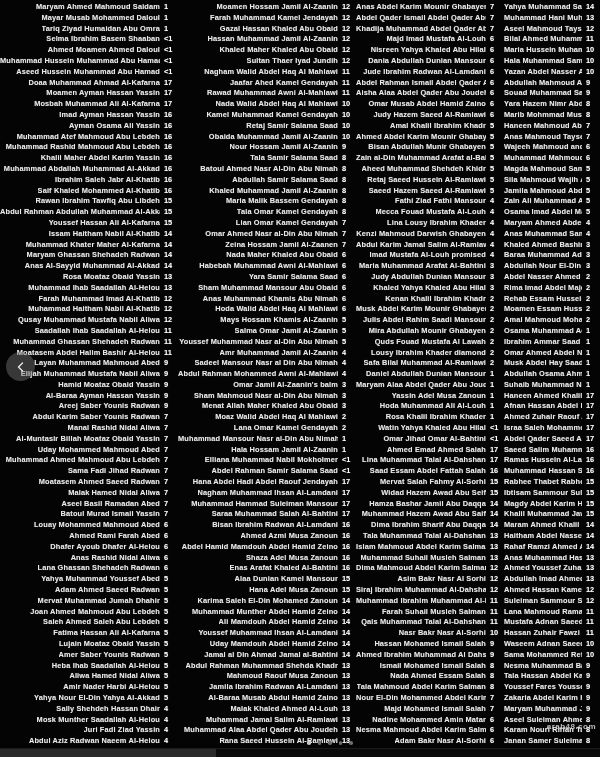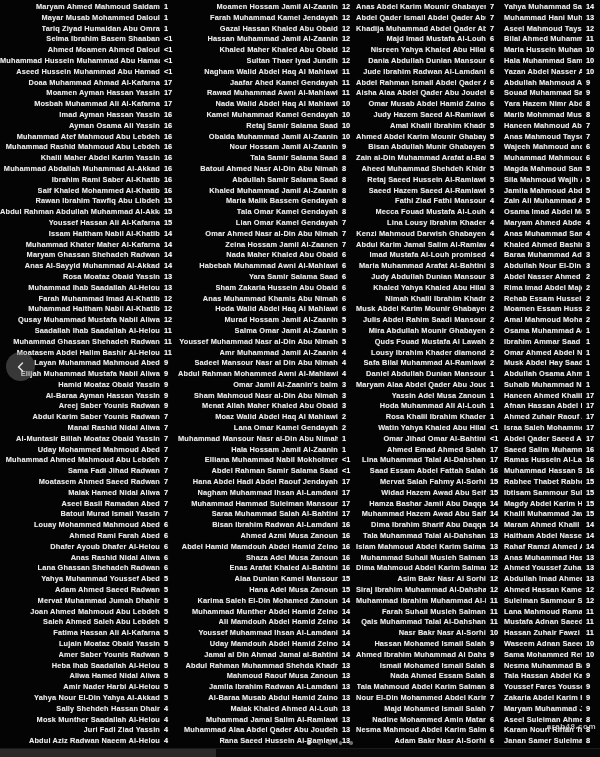--- a/index.html
+++ b/index.html
@@ -186,21 +186,21 @@
         </div>
         <div class="row">
           <span class="name">Khalil Maher Abdel Karim Yassin</span>
           <span class="age">16</span>
         </div>
         <div class="row">
           <span class="name">Muhammad Abdallah Muhammad Al-Akkad</span>
           <span class="age">16</span>
         </div>
         <div class="row">
-          <span class="name">Ibrahim Rami Saber Al-Khatib</span>
+          <span class="name">Ibrahim Saleh Jabr Al-Khatib</span>
           <span class="age">16</span>
         </div>
         <div class="row">
           <span class="name">Saif Khaled Mohammed Al-Khatib</span>
           <span class="age">16</span>
         </div>
         <div class="row">
           <span class="name">Rawan Ibrahim Tawfiq Abu Libdeh</span>
           <span class="age">15</span>
         </div>
@@ -508,33 +508,33 @@
         </div>
         <div class="row">
           <span class="name">Habebah Muhammad Awni Al-Mahlawi</span>
           <span class="age">6</span>
         </div>
         <div class="row">
           <span class="name">Yara Samir Salama Saad</span>
           <span class="age">6</span>
         </div>
         <div class="row">
-          <span class="name">Sham Zakaria Hussein Abu Obaid</span>
+          <span class="name">Sham Muhammad Mansour Abu Obaid</span>
           <span class="age">6</span>
         </div>
         <div class="row">
           <span class="name">Anas Muhammad Khamis Abu Nimah</span>
           <span class="age">6</span>
         </div>
         <div class="row">
           <span class="name">Hoda Walid Abdel Haq Al Mahlawi</span>
           <span class="age">6</span>
         </div>
         <div class="row">
-          <span class="name">Murad Hossam Jamil Al-Zaanin</span>
+          <span class="name">Mays Hossam Khamis Al-Zaanin</span>
           <span class="age">5</span>
         </div>
         <div class="row">
           <span class="name">Salma Omar Jamil Al-Zaanin</span>
           <span class="age">5</span>
         </div>
         <div class="row">
           <span class="name">Youssef Muhammad Nasr al-Din Abu Nimah</span>
           <span class="age">5</span>
         </div>
@@ -794,21 +794,21 @@
         </div>
         <div class="row">
           <span class="name">Judy Abdullah Dunian Mansour</span>
           <span class="age">3</span>
         </div>
         <div class="row">
           <span class="name">Khaled Yahya Khaled Abu Hilal</span>
           <span class="age">3</span>
         </div>
         <div class="row">
-          <span class="name">Nimah Khalil Ibrahim Khadr</span>
+          <span class="name">Kenan Khalil Ibrahim Khadr</span>
           <span class="age">2</span>
         </div>
         <div class="row">
           <span class="name">Musk Abdel Karim Mounir Ghabayen</span>
           <span class="age">2</span>
         </div>
         <div class="row">
           <span class="name">Julis Abdel Rahim Saadi Mansour</span>
           <span class="age">2</span>
         </div>

